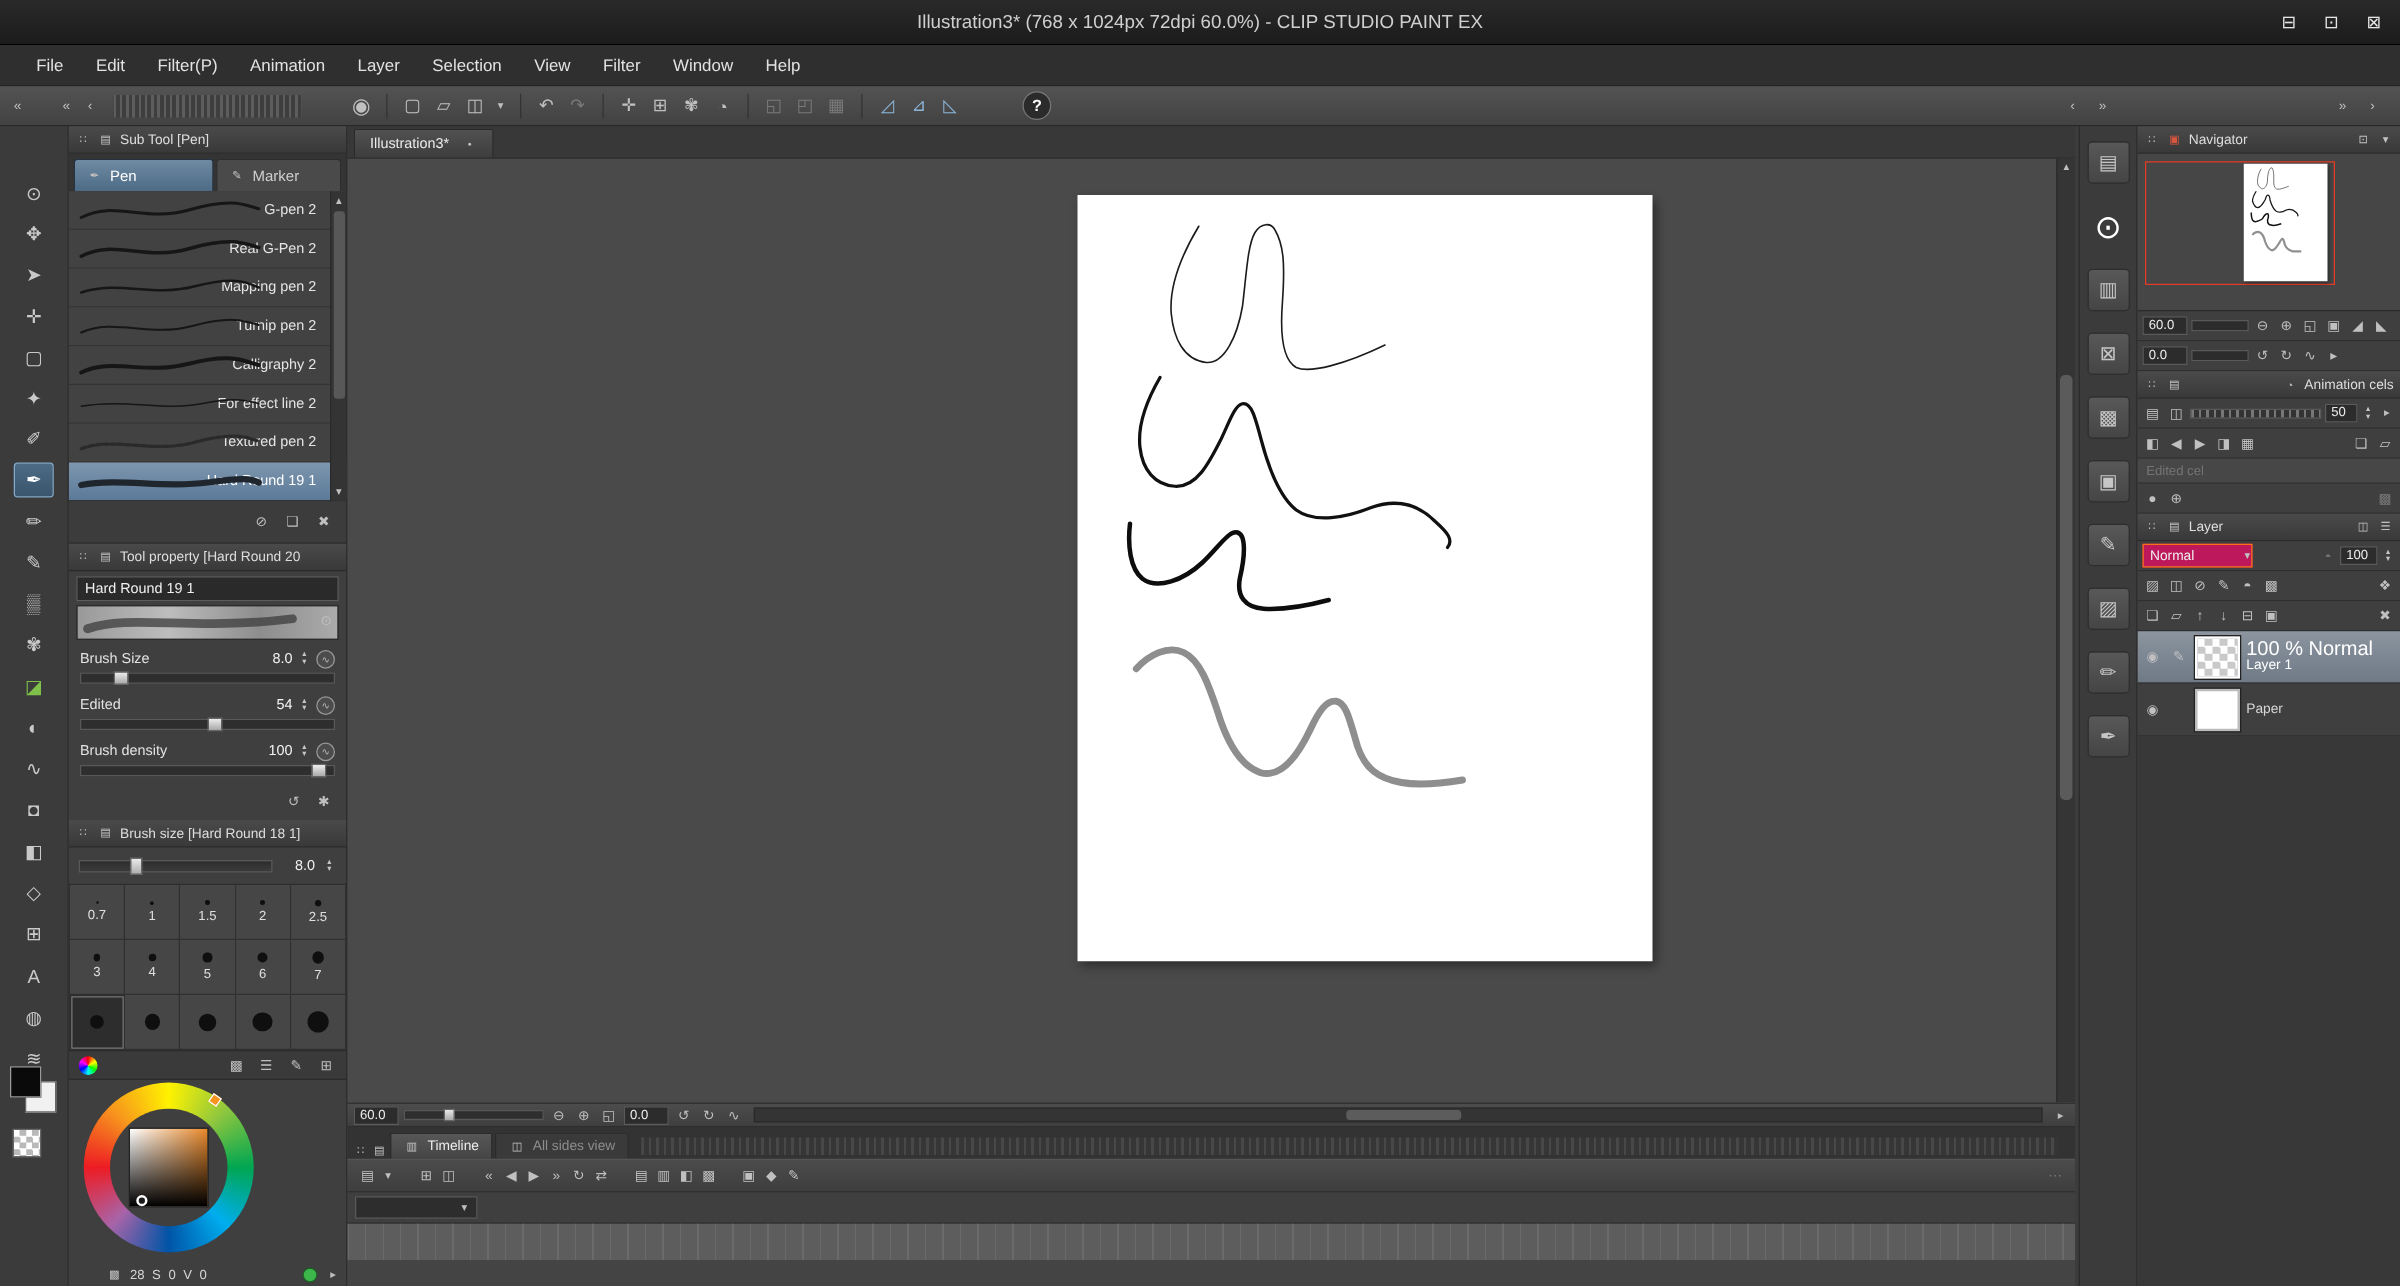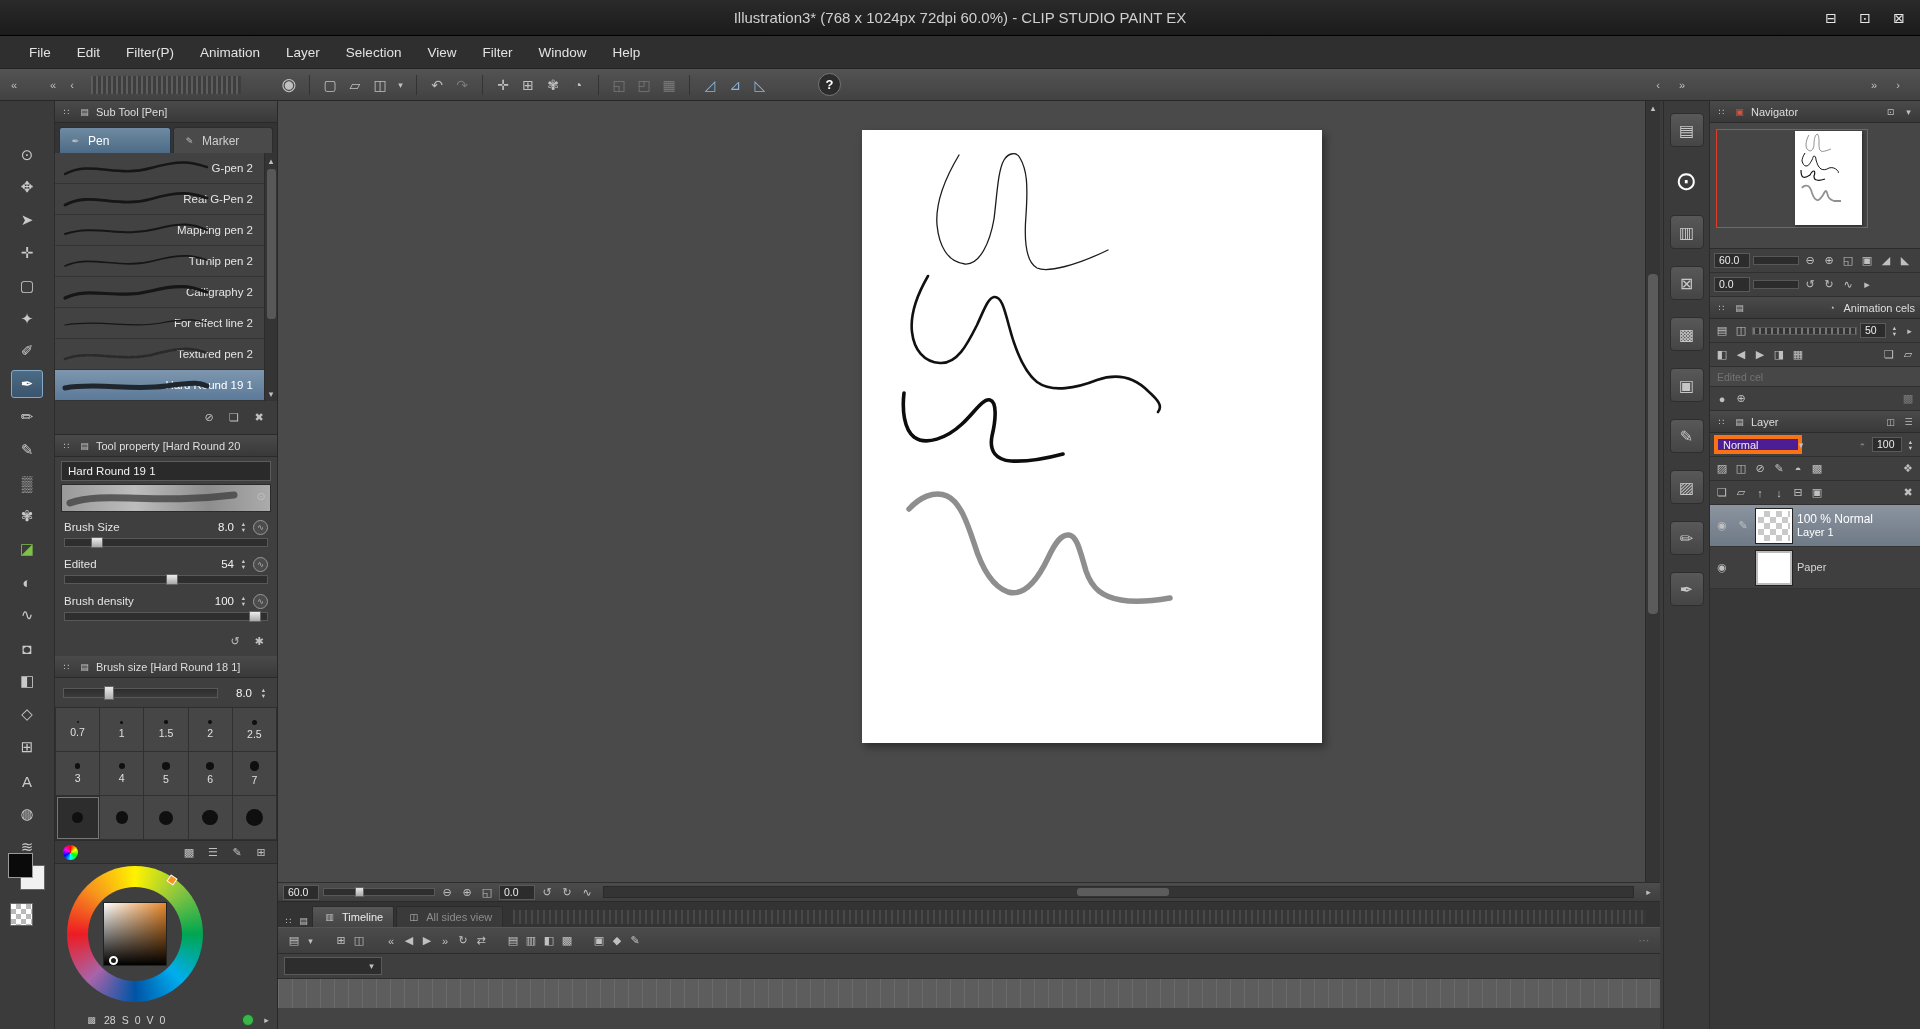--- a/index.html
+++ b/index.html
@@ -152,30 +152,30 @@
 .nav-frame{position:absolute;left:6px;top:6px;width:152px;height:99px;border:1px solid #e23b26}
 .nav-page{position:absolute;left:85px;top:8px;width:67px;height:94px;background:#fff;box-shadow:1px 1px 3px rgba(0,0,0,.4)}
 .rp-row{height:24px;flex:0 0 24px;display:flex;align-items:center;gap:3px;padding:0 4px;
   border-bottom:1px solid #2f2f2f;background:#3f3f3f}
 .rp-row .sp{flex:1}
 .nav-slider{width:46px;height:9px;background:#2c2c2c;border:1px solid #585858}
 .dot-slider{flex:1;height:8px;border:1px solid #585858;
   background:repeating-linear-gradient(90deg,#777 0 2px,#333 2px 6px)}
 .edited-cel{height:20px;flex:0 0 20px;background:#474747;border-bottom:1px solid #2f2f2f;
   display:flex;align-items:center;padding:0 7px;color:#747474;font-size:10.5px}
-.blend-box{width:88px;height:19px;background:#4c1d95;border:4px solid #f97316;display:flex;align-items:center;gap:18px;padding:0 5px;color:#eee;font-size:11px}
+.blend-box{width:88px;height:19px;background:#be185d;border:1px solid #f97316;display:flex;align-items:center;gap:18px;padding:0 5px;color:#eee;font-size:11px}
 .blend-box .sp{flex:1}
 .layer-row{height:42px;flex:0 0 42px;display:flex;align-items:center;gap:5px;padding:0 4px;
   border-bottom:1px solid #333;background:#3f3f3f}
 .layer-row.sel{background:linear-gradient(#8b949f,#6f7a87);color:#fff}
 .l-thumb{width:36px;height:34px;border:2px solid #fff;outline:1px solid #222;
   background:conic-gradient(#c9c9c9 25%,#fff 0 50%,#c9c9c9 0 75%,#fff 0) 0 0/12px 12px}
 .l-thumb.paper{background:#fff;border-color:#bbb}
 .l-lines{display:flex;flex-direction:column;justify-content:center;line-height:13px}
-.l-info{font-size:12px}
+.l-info{font-size:16px}
 .l-name{font-size:11px}
 .layer-fill{flex:1;background:#383838}
 </style>
 </head>
 <body>
 
 <div id="app">
 
   <div class="titlebar">
     <span class="title-text">Illustration3* (768 x 1024px 72dpi 60.0%)  - CLIP STUDIO PAINT EX</span>
@@ -498,20 +498,26 @@
         <span>0</span>
         <span>V</span>
         <span>0</span>
         <span class="green-dot"></span>
         <b class="ic xs">▸</b>
       </div>
     </div>
   </div>
 
   <div class="canvas-region">
+    <div class="doc-tabs">
+      <div class="doc-tab">
+        <span>Illustration3*</span>
+        <b class="ic xs">•</b>
+      </div>
+    </div>
     <div class="viewport">
       <div class="page">
         <svg width="460" height="613" viewBox="0 0 460 613">
           <path d="M97,25 C85,45 73,70 75,95 C77,115 85,132 103,134 C118,135 128,112 132,89 C135,65 136,40 142,30 C147,22 155,22 158,28 C165,40 166,55 164,85 C162,110 164,132 175,138 C186,143 215,135 246,120" fill="none" stroke="#1c1c1c" stroke-width="1.3" stroke-linecap="round"></path>
           <path d="M66,146 C55,165 48,185 50,202 C52,220 62,232 78,233 C95,234 105,215 115,195 C122,180 126,168 132,167 C139,166 142,177 147,196 C152,215 160,240 175,252 C190,263 215,258 235,250 C255,243 272,247 286,261 C296,270 301,276 296,282" fill="none" stroke="#111" stroke-width="2.6" stroke-linecap="round"></path>
           <path d="M42,263 C40,280 42,299 52,307 C64,316 85,308 100,294 C112,283 121,268 128,270 C135,272 134,289 130,306 C127,321 134,330 149,331 C166,332 186,328 201,324" fill="none" stroke="#0d0d0d" stroke-width="3.6" stroke-linecap="round"></path>
           <path d="M47,379 C57,368 72,360 85,366 C98,372 105,392 112,413 C119,436 129,456 146,462 C163,467 176,449 186,428 C193,413 199,404 207,405 C215,406 218,421 224,441 C230,459 241,467 259,470 C276,473 296,470 308,468" fill="none" stroke="#8e8e8e" stroke-width="5.5" stroke-linecap="round"></path>
         </svg>
       </div>
       <div class="cv-scroll">

